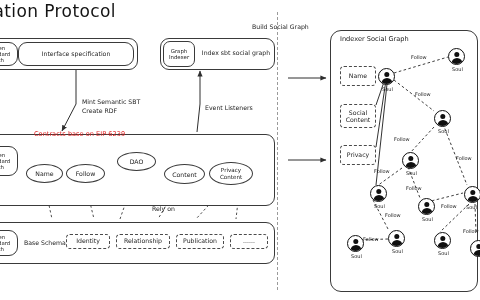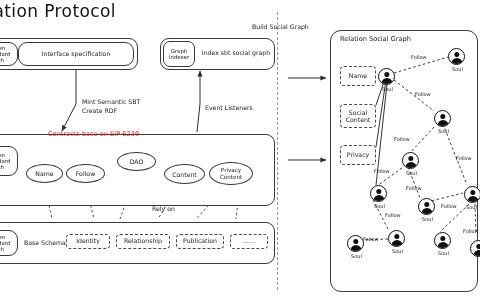--- a/index.html
+++ b/index.html
@@ -50,21 +50,21 @@
 
   
   .ell{
     border:1.1px solid #3a3a3a;border-radius:50%;background:#fff;
     box-sizing:border-box;
     display:flex;align-items:center;justify-content:center;text-align:center;
     font-size:6.2px;color:#1b1b1b;
   }
 
   
-  #eip-note{left:48px;top:131px;font-size:6.6px;color:#e02626;white-space:nowrap;}
+  #eip-note{left:34px;top:131px;font-size:6.6px;color:#e02626;white-space:nowrap;}
 
   
   .flab{font-size:6.2px;color:#1d1d1d;white-space:nowrap;}
 
   
   #right-panel{left:330px;top:30px;width:148px;height:262px;border-radius:11px;}
   #right-title{left:340px;top:36px;font-size:6.6px;color:#1b1b1b;}
 
   .soul-node{width:17px;height:17px;border-radius:50%;background:#fff;border:1.6px solid #101010;box-sizing:border-box;overflow:hidden;}
   .soul-node .head{position:absolute;left:50%;top:2.6px;transform:translateX(-50%);width:5.4px;height:5.4px;border-radius:50%;background:#101010;}
@@ -135,21 +135,21 @@
 
   <div class="abs dbox txt lbl" style="left:66px;top:234px;width:44px;height:15px;">Identity</div>
   <div class="abs dbox txt lbl" style="left:116px;top:234px;width:54px;height:15px;">Relationship</div>
   <div class="abs dbox txt lbl" style="left:176px;top:234px;width:48px;height:15px;">Publication</div>
   <div class="abs dbox txt lbl" style="left:230px;top:234px;width:38px;height:15px;">......</div>
 
   <div class="abs divider"></div>
   <div class="abs txt flab" style="left:252px;top:24px;">Build  Social Graph</div>
 
   <div class="abs rbox" id="right-panel"></div>
-  <div class="abs txt" id="right-title">Relation Social Graph</div>
+  <div class="abs txt" id="right-title">Indexer Social Graph</div>
 
   <div class="abs dbox txt lbl" style="left:340px;top:66px;width:36px;height:20px;">Name</div>
   <div class="abs dbox txt lbl" style="left:340px;top:104px;width:36px;height:24px;line-height:1.2;">Social Content</div>
   <div class="abs dbox txt lbl" style="left:340px;top:145px;width:36px;height:20px;">Privacy</div>
 
   <svg class="abs" style="left:330px;top:30px;width:148px;height:262px;overflow:hidden;">
     <g stroke="#1b1b1b" stroke-width=".9" fill="none">
       <path d="M46,75 L56,46"></path>
       <path d="M46,117 L56,50"></path>
       <path d="M46,155 L57,54"></path>

